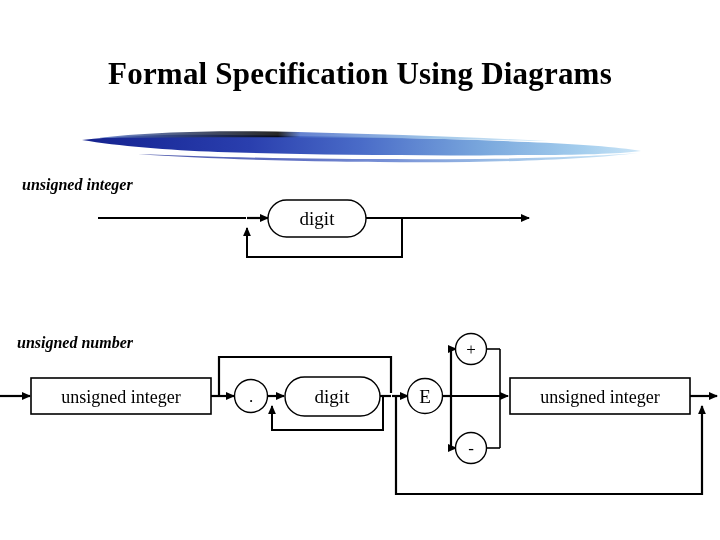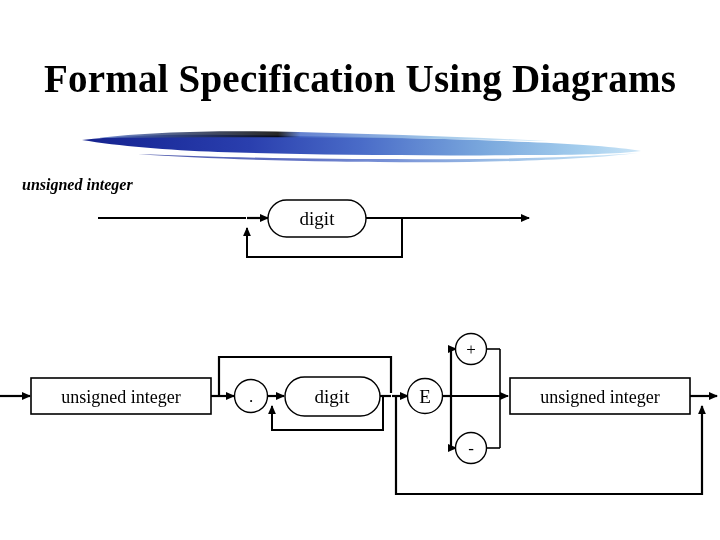--- a/index.html
+++ b/index.html
@@ -21,21 +21,21 @@
     height: 540px;
     background: #ffffff;
   }
   #slide-title {
     position: absolute;
     left: 0;
     top: 56px;
     width: 720px;
     text-align: center;
     font-family: "Liberation Serif", serif;
-    font-size: 39px;
+    font-size: 31px;
     font-weight: bold;
     color: #000000;
     letter-spacing: 0.2px;
     white-space: nowrap;
   }
   #brush {
     position: absolute;
     left: 78px;
     top: 128px;
     width: 566px;
@@ -99,20 +99,21 @@
              C540,26 500,27 450,27 C350,28 230,27 140,24
              C90,22 40,18 4,12 Z" fill="url(#brushGrad)"></path>
     <path d="M20,10 C70,4 140,2 220,4 C300,6 390,9 470,13
              C440,13 380,11 300,10 C210,9 110,9 20,10 Z" fill="url(#brushGradThin)" opacity="0.85"></path>
     <path d="M60,26 C150,30 280,32 400,31 C470,30 520,28 560,25
              C520,30 460,33 390,34 C270,35 140,32 60,26 Z" fill="url(#brushGrad)" opacity="0.75"></path>
   </svg>
 
   <div class="diagram-label" id="label-unsigned-integer">unsigned integer</div>
 
+  <div class="diagram-label" id="label-unsigned-number">unsigned number</div>
 
   <svg class="rr-svg" viewBox="0 0 720 540">
     <defs>
       <marker id="arrR" markerWidth="9" markerHeight="9" refX="8" refY="4.5" orient="auto" markerUnits="userSpaceOnUse">
         <path d="M0,0.6 L9,4.5 L0,8.4 Z" fill="#000000"></path>
       </marker>
       <marker id="arrU" markerWidth="9" markerHeight="9" refX="8" refY="4.5" orient="auto" markerUnits="userSpaceOnUse">
         <path d="M0,0.6 L9,4.5 L0,8.4 Z" fill="#000000"></path>
       </marker>
     </defs>

